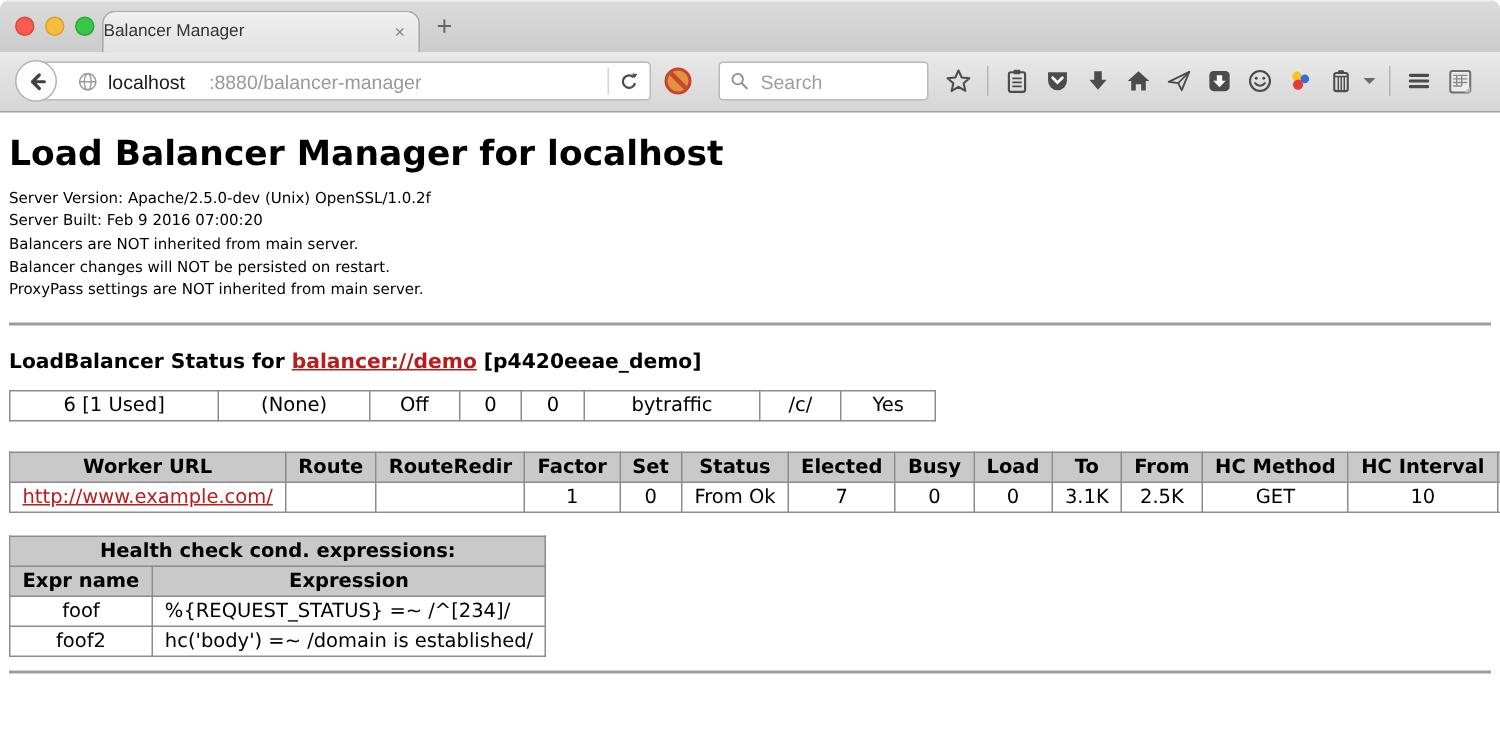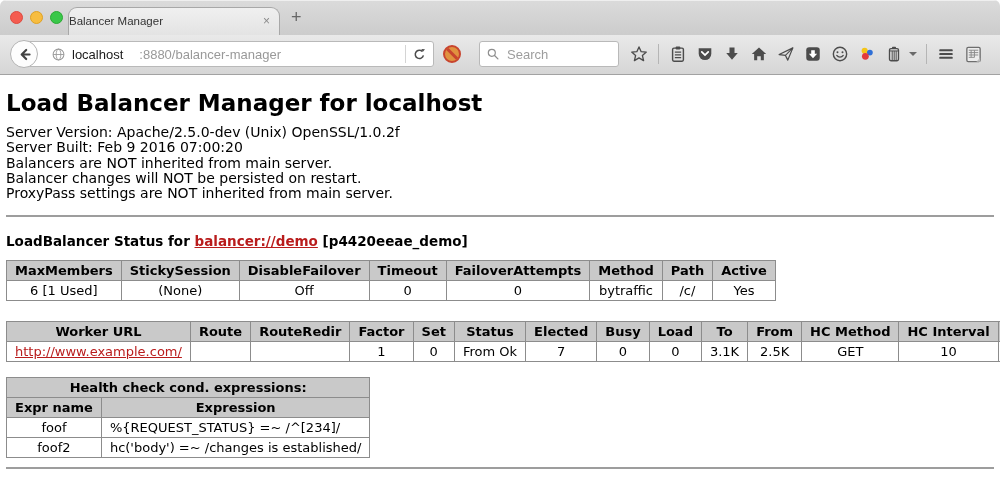--- a/index.html
+++ b/index.html
@@ -47,21 +47,21 @@
   .searchbox input::placeholder{color:#9d9d9d;}
   .icons{position:absolute;left:629px;top:5px;height:28px;display:flex;align-items:center;gap:7px;}
   .icons .ic{width:20px;height:20px;display:flex;align-items:center;justify-content:center;}
   .icons .vsep{width:1px;height:20px;background:#b5b5b5;margin:0 2px;}
   .caret{width:0;height:0;border-left:4px solid transparent;border-right:4px solid transparent;
          border-top:4px solid #6a6a6a;margin-left:-2px;}
 
   
   .content{padding:0 6px;font-family:"DejaVu Sans",sans-serif;color:#000;background:#fff;}
   .content h1{font-size:23px;margin:15px 0 9px;font-weight:bold;}
-  .info div{font-size:14px;line-height:15.3px;}
+  .info div{font-size:10px;line-height:15.3px;}
   hr.rule{border:0;height:2px;background:#9d9d9d;margin:14px 0 0;}
   hr.rule.bottom{margin-top:9px;}
   .section-h{font-size:13.5px;font-weight:bold;margin:16px 0 11px;}
   a.plink{color:#b91c1c;text-decoration:underline;}
   table{border-collapse:collapse;border:1px solid #6f6f6f;}
   th,td{border:1px solid #8c8c8c;padding:2px 8px;font-size:13px;white-space:nowrap;}
   th{background:#c9c9c9;font-weight:bold;text-align:center;}
   td{text-align:center;background:#fff;}
   td.left{text-align:left;}
   .balancer-table{width:618px;margin-bottom:20px;}
@@ -213,30 +213,20 @@
       <div>Balancer changes will NOT be persisted on restart.</div>
       <div>ProxyPass settings are NOT inherited from main server.</div>
     </div>
 
     <hr class="rule">
 
     <div class="section-h"><span>LoadBalancer Status for </span><a class="plink" href="#">balancer://demo</a><span> [p4420eeae_demo]</span></div>
 
     <table class="balancer-table">
       <tbody>
-          <tr>
-        <th>MaxMembers</th>
-        <th>StickySession</th>
-        <th>DisableFailover</th>
-        <th>Timeout</th>
-        <th>FailoverAttempts</th>
-        <th>Method</th>
-        <th>Path</th>
-        <th>Active</th>
-      </tr>
       <tr>
         <td>6 [1 Used]</td>
         <td>(None)</td>
         <td>Off</td>
         <td>0</td>
         <td>0</td>
         <td>bytraffic</td>
         <td>/c/</td>
         <td>Yes</td>
       </tr>
@@ -290,20 +280,20 @@
       <tr>
         <th class="name">Expr name</th>
         <th>Expression</th>
       </tr>
       <tr>
         <td class="name">foof</td>
         <td class="left">%{REQUEST_STATUS} =~ /^[234]/</td>
       </tr>
       <tr>
         <td class="name">foof2</td>
-        <td class="left">hc('body') =~ /changes is established/</td>
+        <td class="left">hc('body') =~ /domain is established/</td>
       </tr>
     </tbody>
       </table>
 
     <hr class="rule bottom">
   </div>
 </div>
 
 </body></html>

